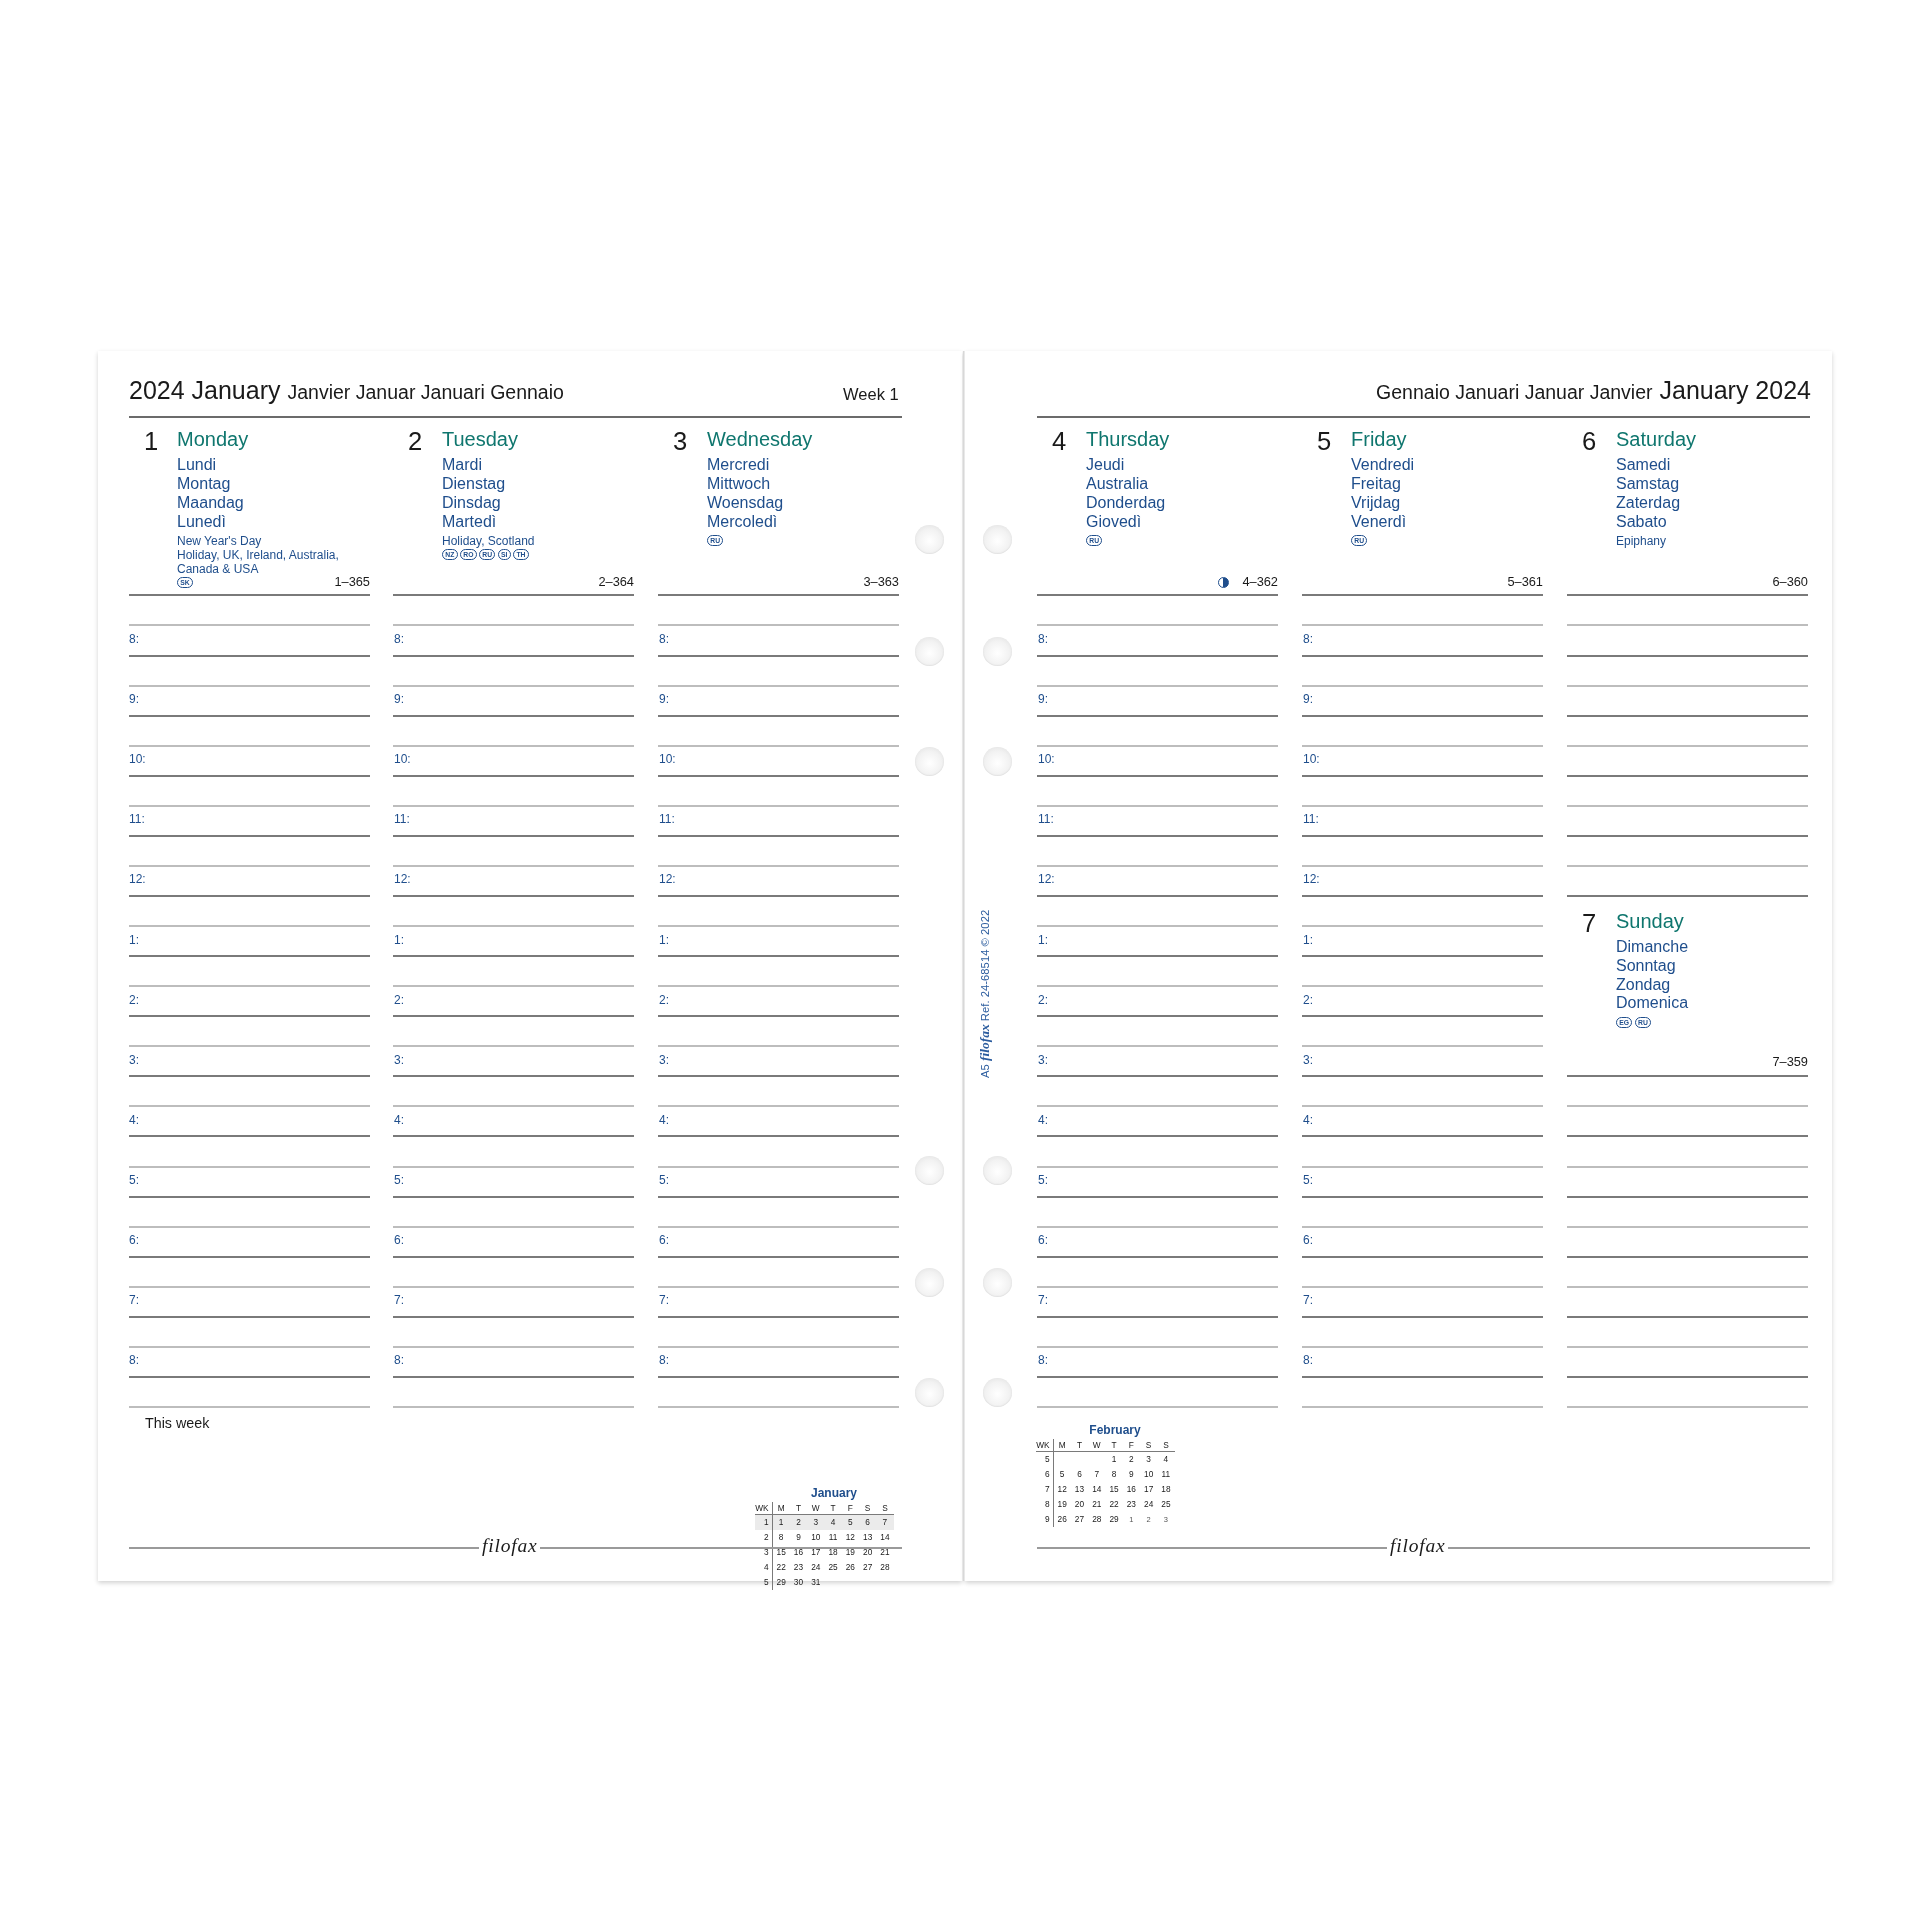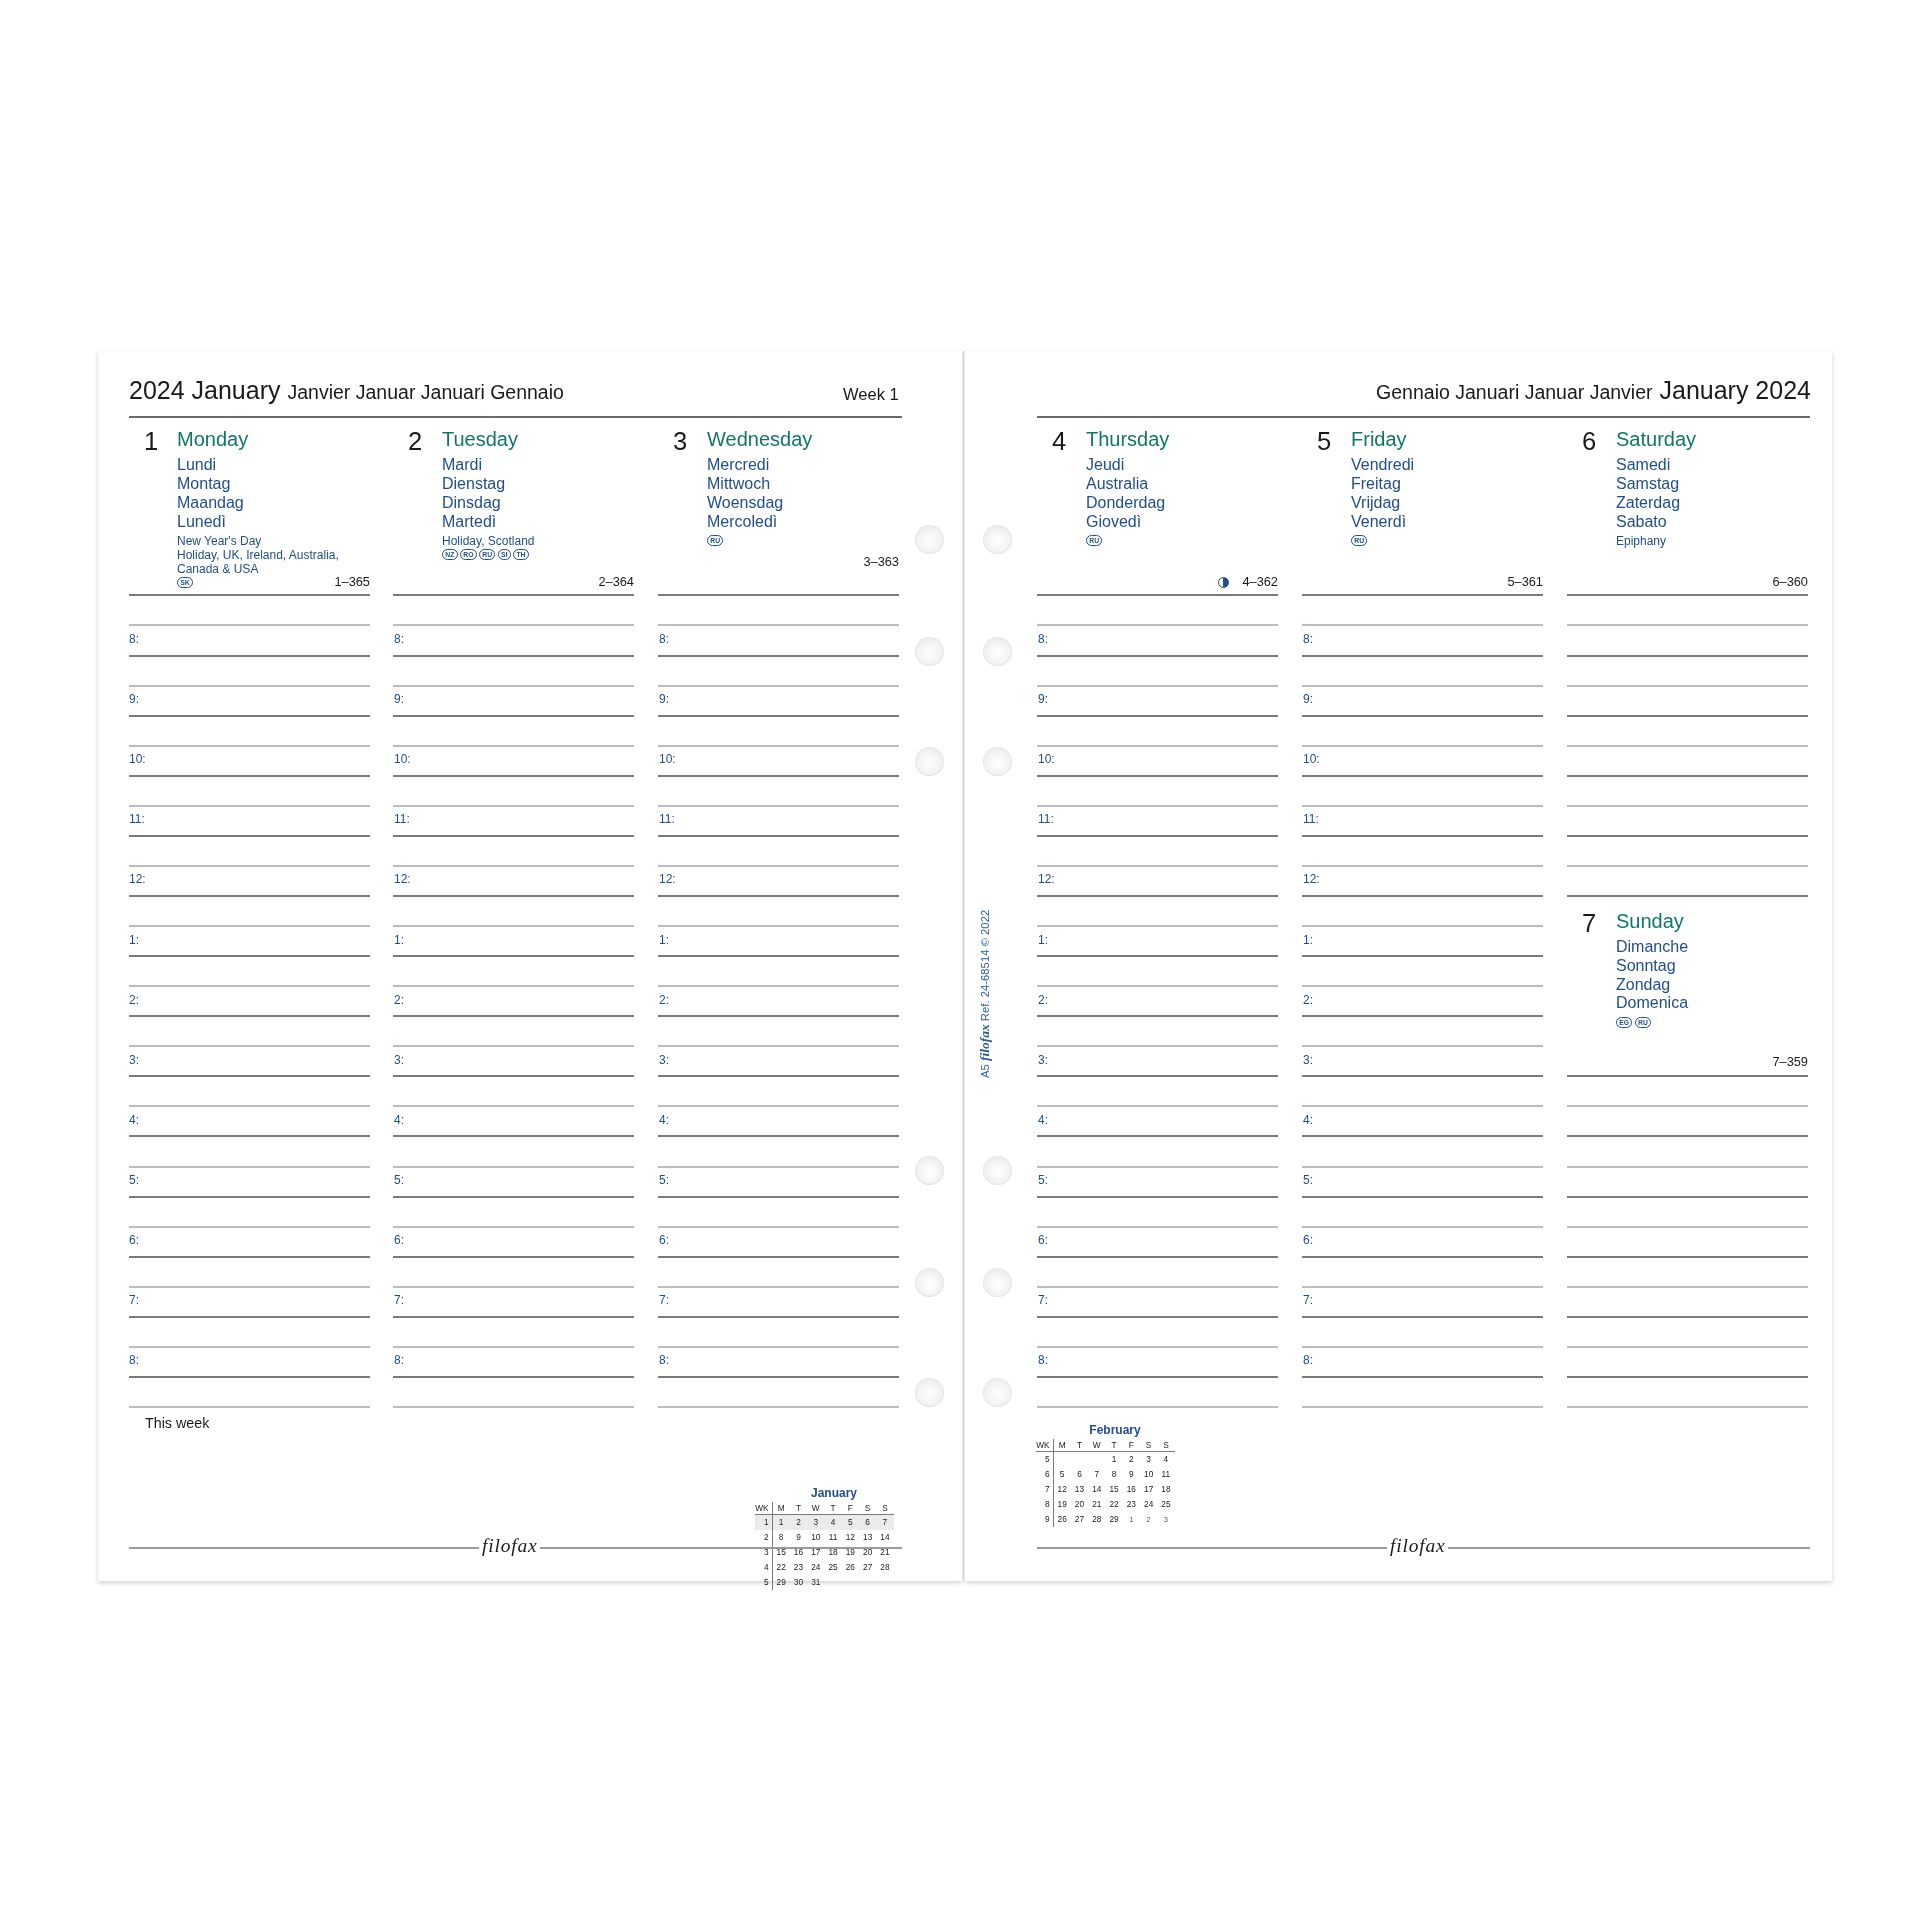--- a/index.html
+++ b/index.html
@@ -198,21 +198,21 @@
     <div style="position: absolute; left: 393px; top: 596px; width: 241px; height: 812px;"></div>
     <div class="daynum" style="left: 673px; top: 427px;">3</div>
     <div class="dayname" style="left: 707px; top: 428px;">Wednesday</div>
     <div class="daytrans" style="left: 707px; top: 455px;">Mercredi</div>
     <div class="daytrans" style="left: 707px; top: 474px;">Mittwoch</div>
     <div class="daytrans" style="left: 707px; top: 493px;">Woensdag</div>
     <div class="daytrans" style="left: 707px; top: 512px;">Mercoledì</div>
     <div class="badges" style="left: 707px; top: 535px;">
       <span class="badge">RU</span>
     </div>
-    <div class="daycount" style="left: 658px; top: 554px; width: 241px;"><span>3–363</span></div>
+    <div class="daycount" style="left: 658px; top: 574px; width: 241px;"><span>3–363</span></div>
     <div class="line-dark" style="left: 658px; top: 594px; width: 241px;"></div>
     <div class="line-light" style="left: 658px; top: 624px; width: 241px;"></div>
     <div class="line-dark" style="left: 658px; top: 655px; width: 241px;"></div>
     <div class="line-light" style="left: 658px; top: 685px; width: 241px;"></div>
     <div class="line-dark" style="left: 658px; top: 715px; width: 241px;"></div>
     <div class="line-light" style="left: 658px; top: 745px; width: 241px;"></div>
     <div class="line-dark" style="left: 658px; top: 775px; width: 241px;"></div>
     <div class="line-light" style="left: 658px; top: 805px; width: 241px;"></div>
     <div class="line-dark" style="left: 658px; top: 835px; width: 241px;"></div>
     <div class="line-light" style="left: 658px; top: 865px; width: 241px;"></div>

